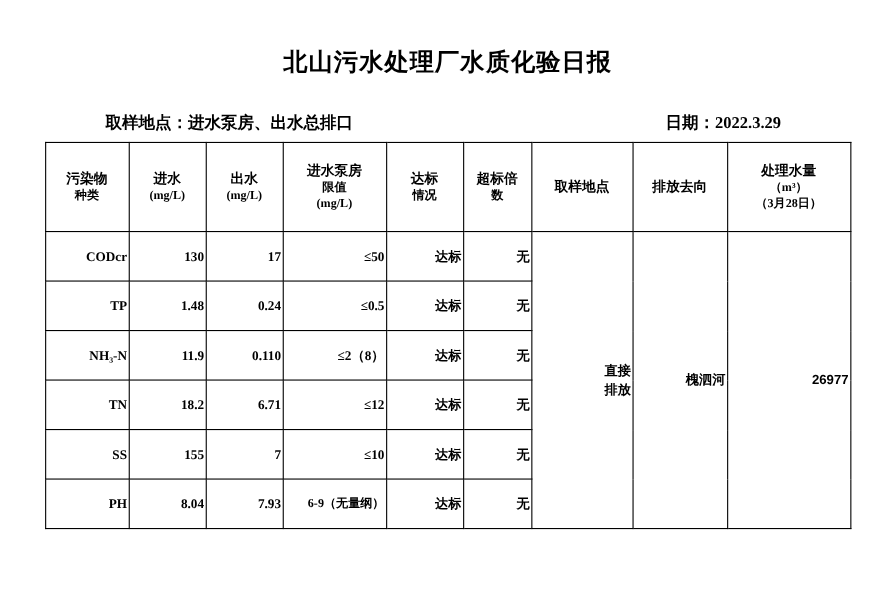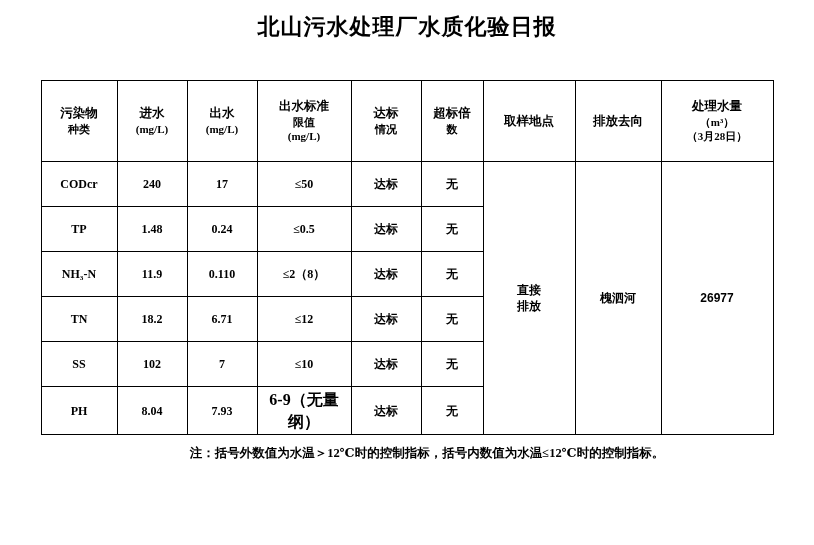--- a/index.html
+++ b/index.html
@@ -19,21 +19,21 @@
     width: 814px;
     height: 545px;
     position: relative;
     box-sizing: border-box;
   }
   .doc-title {
     text-align: center;
     font-size: 22px;
     font-weight: bold;
     letter-spacing: 1px;
-    margin-top: 12px;
+    margin-top: 42px;
     font-family: "DejaVu Serif", "Liberation Serif", serif;
   }
   .meta-row {
     display: flex;
     justify-content: space-between;
     align-items: flex-end;
     margin: 30px 96px 8px 96px;
     font-size: 15px;
     font-weight: bold;
   }
@@ -54,20 +54,21 @@
     font-size: 12px;
     padding: 2px 1px;
     line-height: 1.35;
   }
   table.report thead th {
     height: 76px;
     font-size: 12.5px;
   }
   table.report tbody td {
     height: 40px;
+    text-align: right;
   }
   .hdr-sub {
     display: block;
     font-size: 11px;
     font-weight: bold;
   }
   .big-cell {
     font-size: 16px;
   }
   .xl-cell {
@@ -90,20 +91,22 @@
   }
 </style>
 </head>
 <body>
 
 <div class="page">
 
   <div class="doc-title">北山污水处理厂水质化验日报</div>
 
   <div class="meta-row">
+    <div class="meta-left">取样地点：进水泵房、出水总排口</div>
+    <div class="meta-right">日期：2022.3.29</div>
   </div>
 
   <table class="report">
     <colgroup>
       <col style="width:76px">
       <col style="width:70px">
       <col style="width:70px">
       <col style="width:94px">
       <col style="width:70px">
       <col style="width:62px">
@@ -119,21 +122,21 @@
         </th>
         <th>
           <span>进水</span>
           <span class="hdr-sub">(mg/L)</span>
         </th>
         <th>
           <span>出水</span>
           <span class="hdr-sub">(mg/L)</span>
         </th>
         <th>
-          <span>出水标准</span>
+          <span>进水泵房</span>
           <span class="hdr-sub">限值</span>
           <span class="hdr-sub">(mg/L)</span>
         </th>
         <th>
           <span>达标</span>
           <span class="hdr-sub">情况</span>
         </th>
         <th>
           <span>超标倍</span>
           <span class="hdr-sub">数</span>
@@ -143,21 +146,21 @@
         <th>
           <span>处理水量</span>
           <span class="hdr-sub">（m³）</span>
           <span class="hdr-sub">（3月28日）</span>
         </th>
       </tr>
     </thead>
     <tbody>
       <tr>
         <td class="param-name">CODcr</td>
-        <td>240</td>
+        <td>130</td>
         <td>17</td>
         <td>≤50</td>
         <td>达标</td>
         <td>无</td>
         <td class="big-cell two-line" rowspan="6">
           <div>直接</div>
           <div>排放</div>
         </td>
         <td class="big-cell" rowspan="6">槐泗河</td>
         <td class="xl-cell" rowspan="6">26977</td>
@@ -181,32 +184,31 @@
       <tr>
         <td class="param-name">TN</td>
         <td>18.2</td>
         <td>6.71</td>
         <td>≤12</td>
         <td>达标</td>
         <td>无</td>
       </tr>
       <tr>
         <td class="param-name">SS</td>
-        <td>102</td>
+        <td>155</td>
         <td>7</td>
         <td>≤10</td>
         <td>达标</td>
         <td>无</td>
       </tr>
       <tr>
         <td class="param-name">PH</td>
         <td>8.04</td>
         <td>7.93</td>
-        <td style="font-size:16px">6-9（无量纲）</td>
+        <td style="font-size:11px">6-9（无量纲）</td>
         <td>达标</td>
         <td>无</td>
       </tr>
     </tbody>
   </table>
 
-  <div class="note">注：括号外数值为水温＞12℃时的控制指标，括号内数值为水温≤12℃时的控制指标。</div>
 
 </div>
 
 </body></html>

